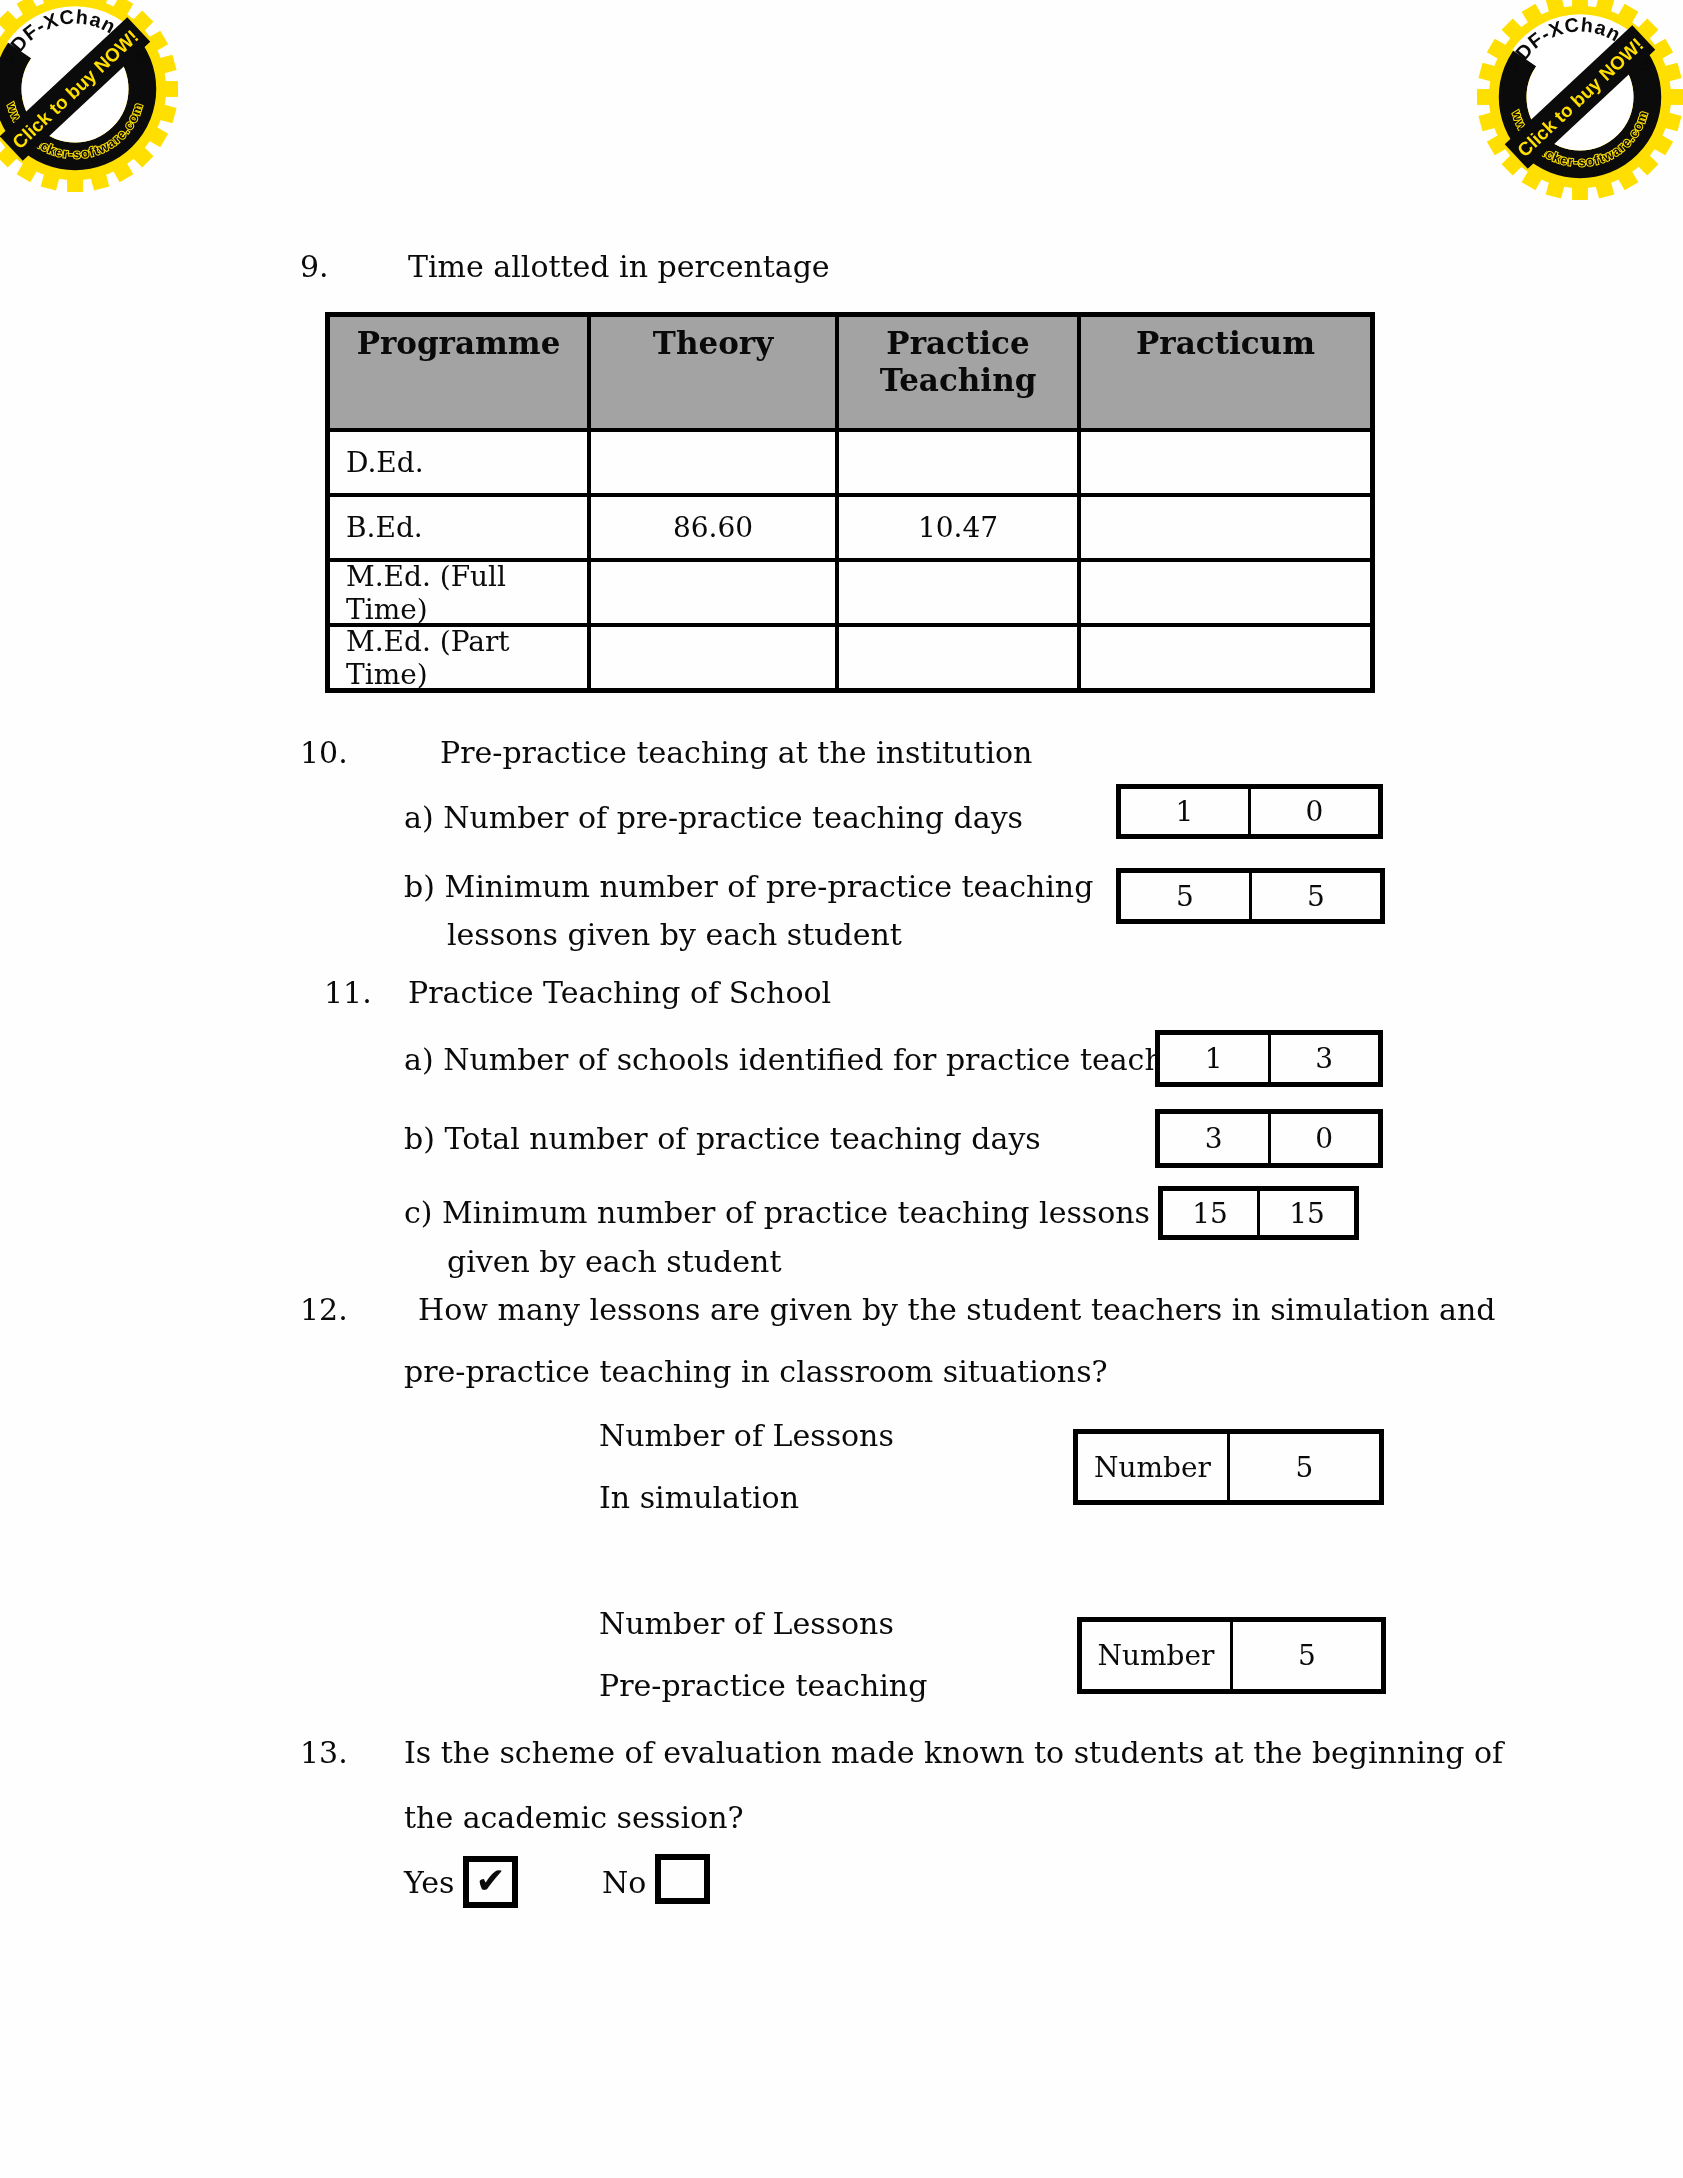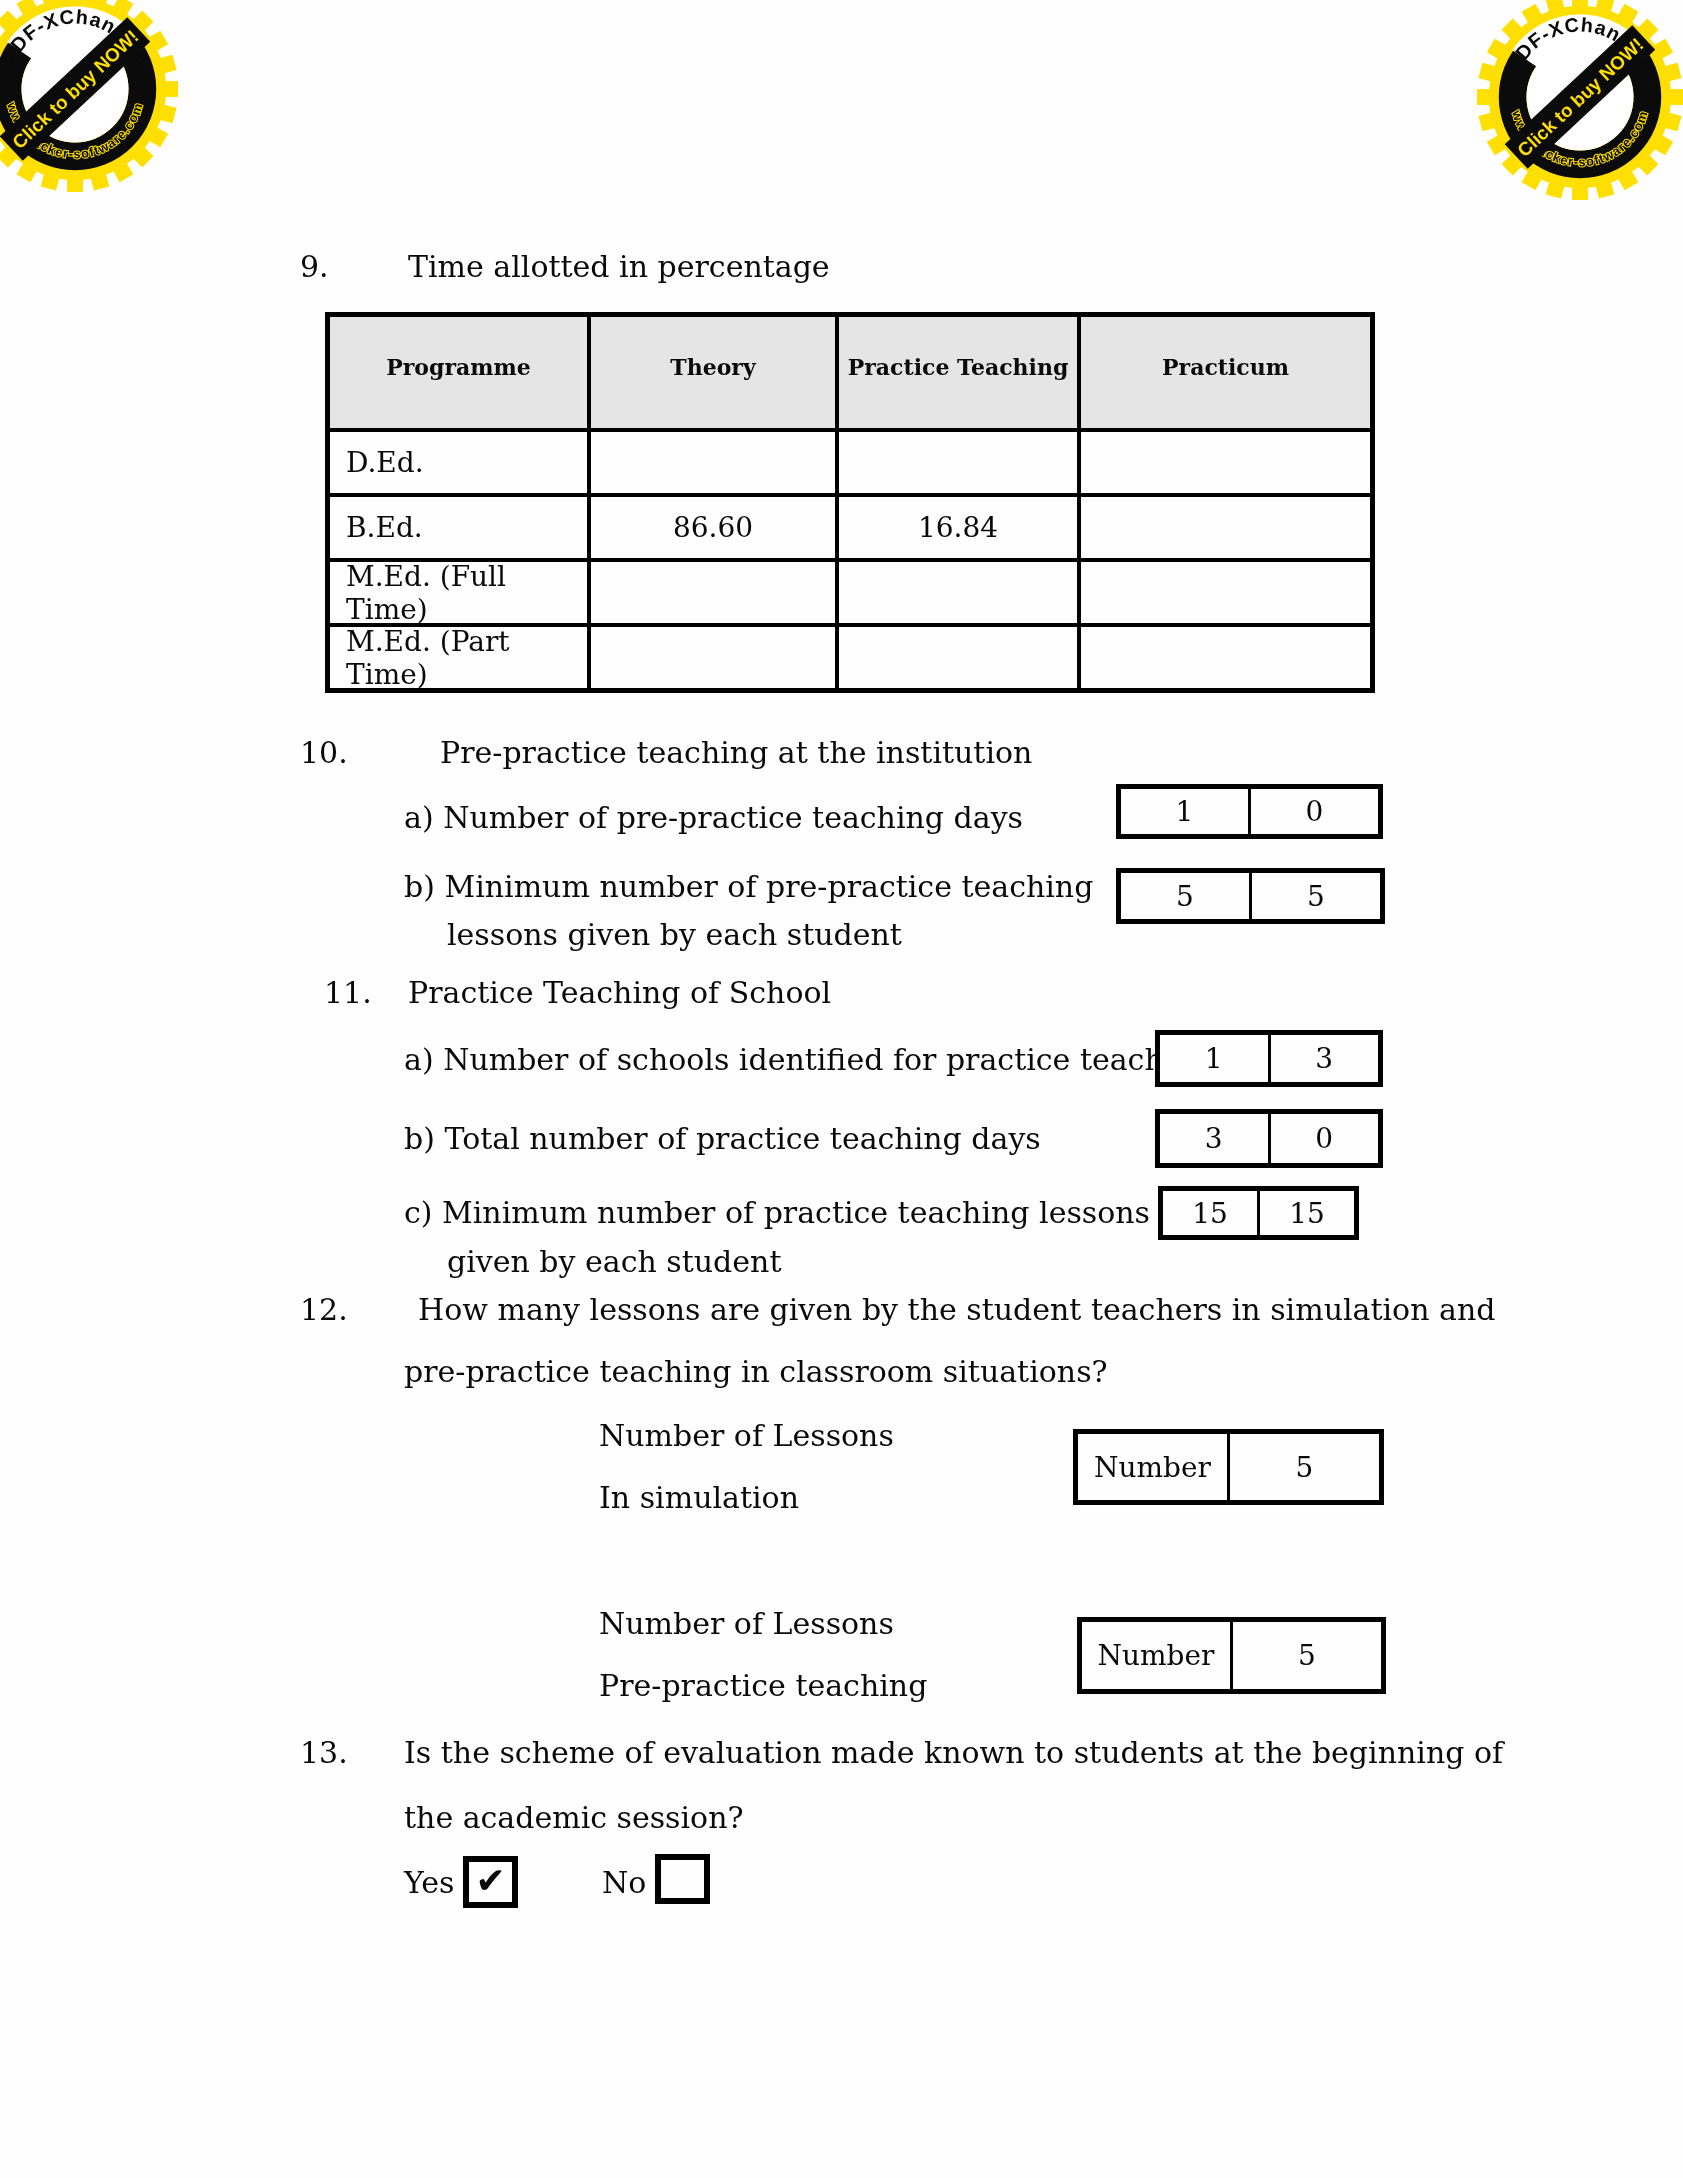--- a/index.html
+++ b/index.html
@@ -6,22 +6,22 @@
   .page{position:relative;width:1683px;height:2178px;background:#fefefe;overflow:hidden;
         font-family:"DejaVu Serif","Liberation Serif",serif;color:#0a0a0a;}
   .abs{position:absolute;white-space:nowrap;line-height:1.2;}
   .qnum{font-size:30px;}
   .qtext{font-size:30px;}
   
   .ttable{position:absolute;left:325px;top:312px;display:grid;
           grid-template-columns:257px 244px 238px 289px;
           grid-template-rows:111px 61px 61px 61px 61px;
           gap:4px;background:#000;border:5px solid #000;}
-  .th{background:#e5e5e5;font-weight:bold;font-size:22px;display:flex;
-      justify-content:center;align-items:flex-start;padding-top:38px;
+  .th{background:#a3a3a3;font-weight:bold;font-size:31px;display:flex;
+      justify-content:center;align-items:flex-start;padding-top:8px;
       text-align:center;line-height:1.18;}
   .td{background:#fefefe;font-size:28px;display:flex;align-items:center;justify-content:center;}
   .td.left{justify-content:flex-start;padding-left:16px;}
   
   .numbox{position:absolute;display:flex;gap:3px;background:#000;border:5px solid #000;box-sizing:border-box;}
   .numbox .cell{flex:1;background:#fefefe;display:flex;align-items:center;justify-content:center;font-size:28px;}
   
   .ckbox{position:absolute;border:6px solid #000;background:#fefefe;display:flex;
          align-items:center;justify-content:center;box-sizing:border-box;}
   .ckbox .mark{font-size:36px;font-weight:bold;font-family:"DejaVu Sans",sans-serif;transform:translateY(-2px);}
@@ -131,21 +131,21 @@
     <div class="th" style="white-space:normal;">Practice Teaching</div>
     <div class="th">Practicum</div>
 
     <div class="td left">D.Ed.</div>
     <div class="td"></div>
     <div class="td"></div>
     <div class="td"></div>
 
     <div class="td left">B.Ed.</div>
     <div class="td">86.60</div>
-    <div class="td">16.84</div>
+    <div class="td">10.47</div>
     <div class="td"></div>
 
     <div class="td left">M.Ed. (Full Time)</div>
     <div class="td"></div>
     <div class="td"></div>
     <div class="td"></div>
 
     <div class="td left">M.Ed. (Part Time)</div>
     <div class="td"></div>
     <div class="td"></div>

